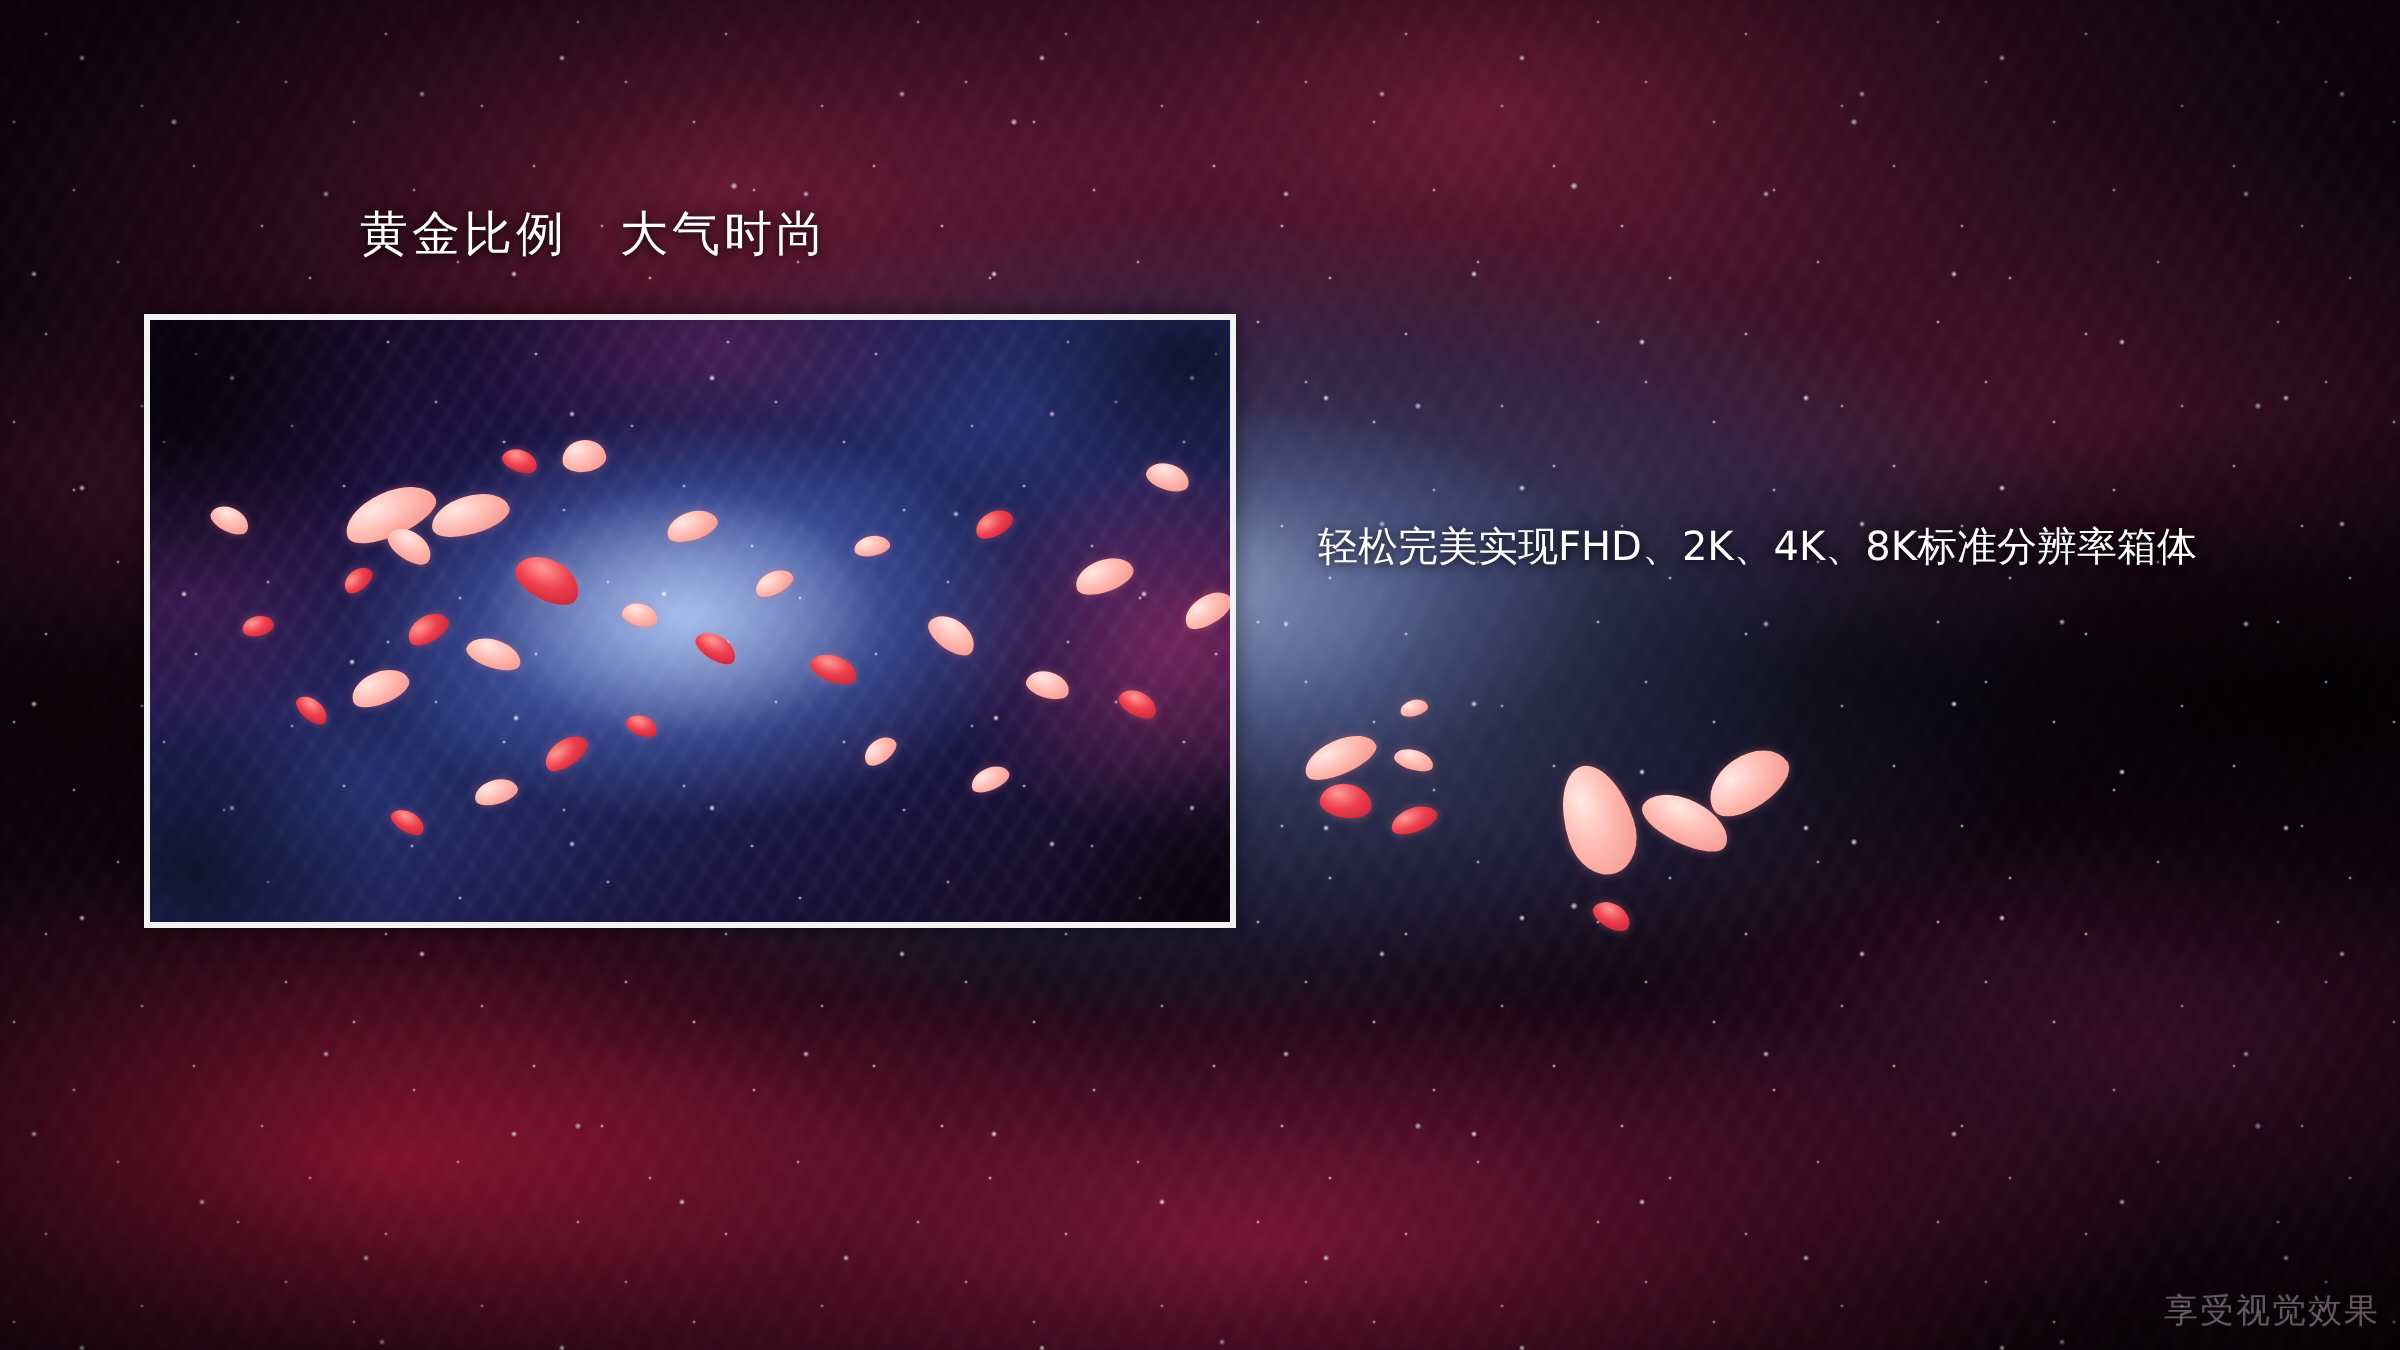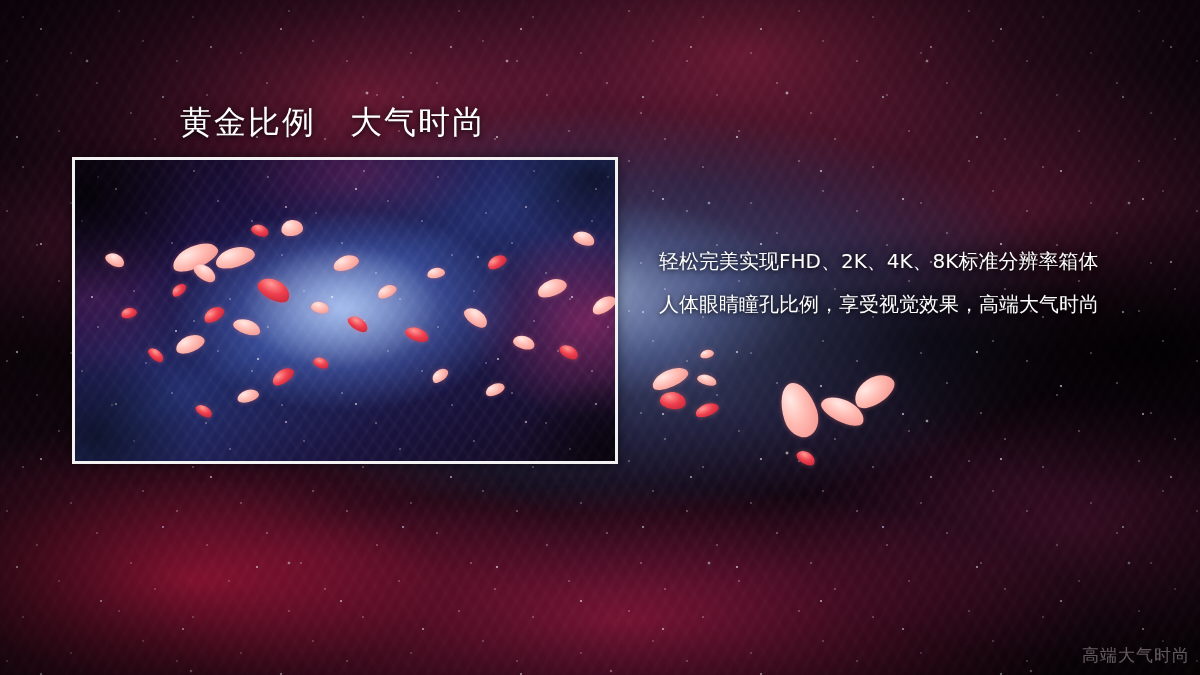--- a/index.html
+++ b/index.html
@@ -123,25 +123,25 @@
     background:
       radial-gradient(ellipse 30% 50% at 2% 12%, rgba(0,0,0,0.72) 0%, rgba(0,0,0,0) 70%),
       radial-gradient(ellipse 26% 40% at 4% 92%, rgba(0,0,0,0.60) 0%, rgba(0,0,0,0) 72%),
       radial-gradient(ellipse 22% 34% at 98% 96%, rgba(0,0,0,0.55) 0%, rgba(0,0,0,0) 72%),
       radial-gradient(ellipse 24% 30% at 96% 6%, rgba(0,0,0,0.55) 0%, rgba(0,0,0,0) 72%);
   }
 
   
   #title {
     position:absolute; left:180px; top:101px;
-    font-size:32px; letter-spacing:2px; color:#ffffff; white-space:pre;
+    font-size:24px; letter-spacing:2px; color:#ffffff; white-space:pre;
     text-shadow:0 1px 5px rgba(0,0,0,0.75), 0 0 14px rgba(0,0,0,0.45);
   }
   #body-copy {
-    position:absolute; left:659px; top:240px; width:500px;
+    position:absolute; left:659px; top:252px; width:500px;
   }
   #body-copy .line {
     font-size:20px; color:#ffffff; line-height:43px; white-space:nowrap;
     text-shadow:0 1px 4px rgba(0,0,0,0.70), 0 0 10px rgba(0,0,0,0.40);
   }
   #watermark {
     position:absolute; right:10px; bottom:8px;
     font-size:17px; letter-spacing:1px;
     color:rgba(225,205,215,0.42);
   }
@@ -237,18 +237,17 @@
           <div class="petal pale" style="left: 498px; top: 72px; width: 22px; height: 13px; transform: rotate(18deg);"></div>
           <div class="petal pale" style="left: 516px; top: 138px; width: 26px; height: 14px; transform: rotate(-32deg);"></div>
         </div>
     </div>
   </div>
 
   <div id="title">黄金比例　大气时尚</div>
 
   <div id="body-copy">
     <div class="line">轻松完美实现FHD、2K、4K、8K标准分辨率箱体</div>
-    <div class="line">人体眼睛瞳孔比例，享受视觉效果，高端大气时尚</div>
   </div>
 
-  <div id="watermark">高端大气时尚</div>
+  <div id="watermark">享受视觉效果</div>
 
 </div>
 
 </body></html>

